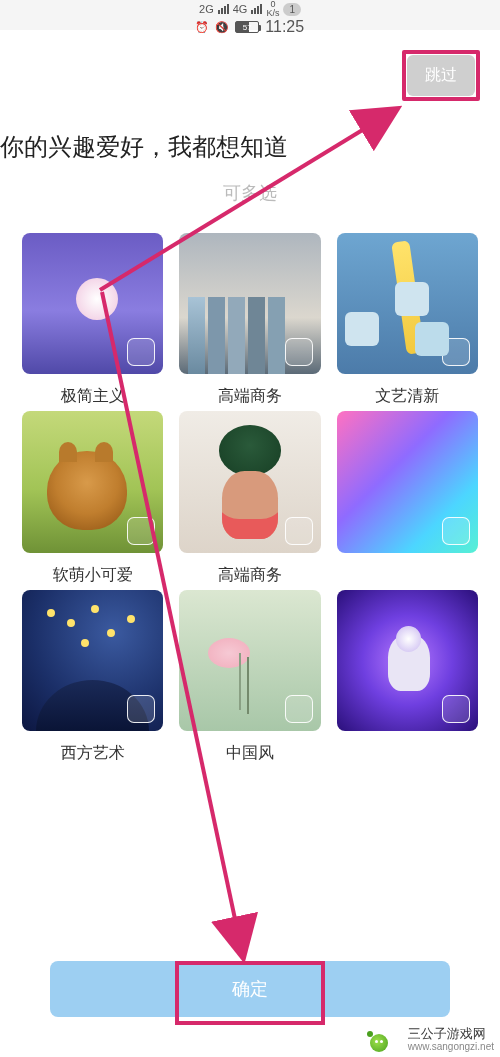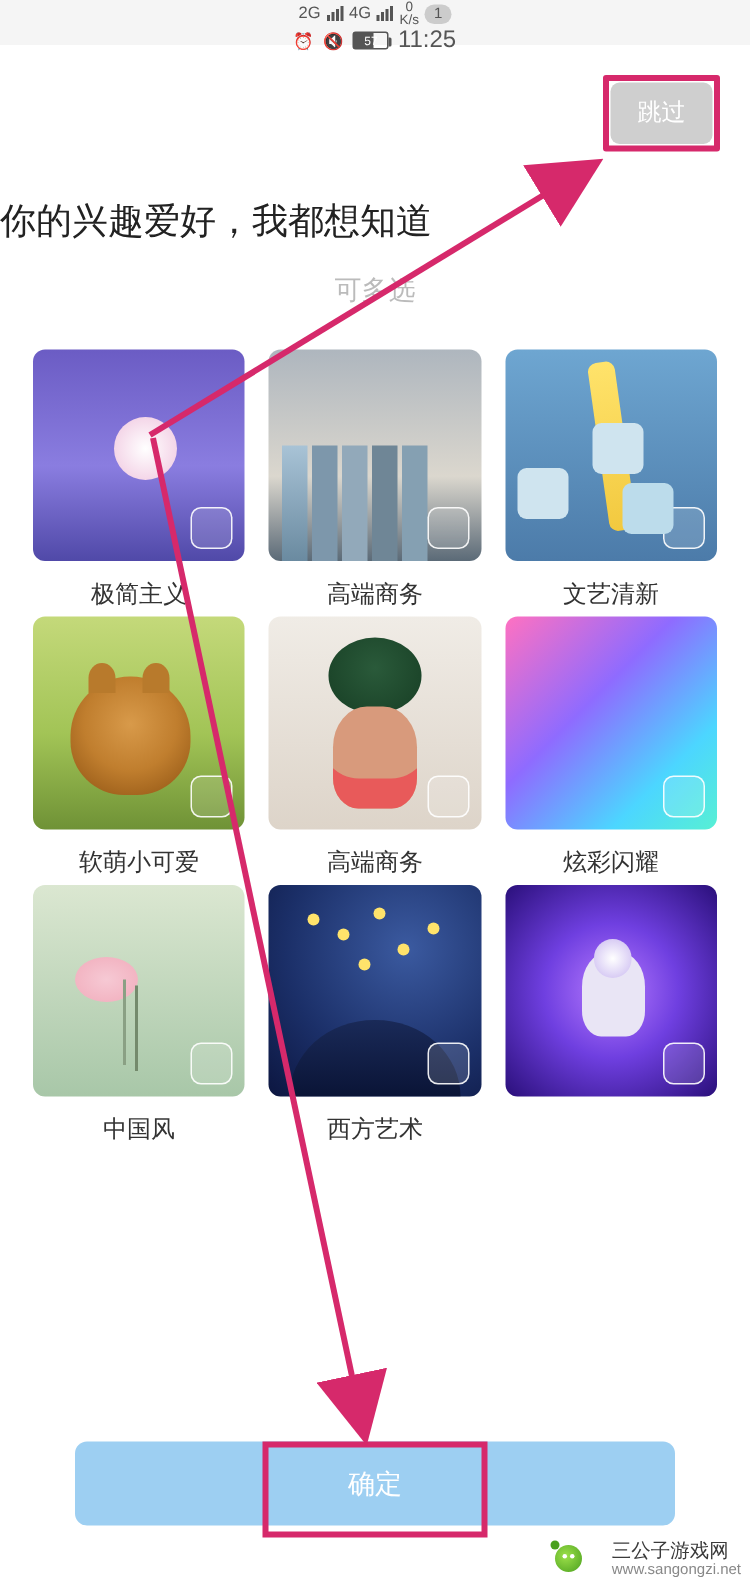--- a/index.html
+++ b/index.html
@@ -173,21 +173,21 @@
     }
     .watermark {
       position: absolute;
       right: 4px;
       bottom: 4px;
       font-size: 13px;
       color: #3a3a3a;
       background: rgba(255,255,255,0.85);
       padding:1px 2px;
       display:flex;
-      align-items:center;
+      align-items:flex-end;
       gap:20px;
     }
     .wm-logo {
       width:18px;height:18px;border-radius:50%;
       background: radial-gradient(circle at 40% 40%,#9de04a,#4aa01e);
       position:relative;
     }
     .wm-logo::before{content:"";position:absolute;left:-3px;top:-3px;width:6px;height:6px;background:#4aa01e;border-radius:50%;}
     .wm-logo::after{content:"";position:absolute;left:5px;top:6px;width:3px;height:3px;background:#fff;border-radius:50%;box-shadow:5px 0 0 #fff;}
 
@@ -270,33 +270,32 @@
   <div class="card">
     <div class="thumb t-fun">
         <span class="check"></span>
       </div>
     <div class="card-label">高端商务</div>
   </div>
   <div class="card">
     <div class="thumb t-color">
         <span class="check"></span>
       </div>
-    <div class="card-label">炫彩闪耀</div>
+  </div>
+  <div class="card">
+    <div class="thumb t-west">
+        <span class="check"></span>
+      </div>
+    <div class="card-label">西方艺术</div>
   </div>
   <div class="card">
     <div class="thumb t-china">
         <span class="check"></span>
       </div>
     <div class="card-label">中国风</div>
-  </div>
-  <div class="card">
-    <div class="thumb t-west">
-        <span class="check"></span>
-      </div>
-    <div class="card-label">西方艺术</div>
   </div>
   <div class="card">
     <div class="thumb t-space">
         <span class="check"></span>
       </div>
   </div>
 </div>
 
 <div class="bottom">
   <button class="confirm-btn">确定</button>

